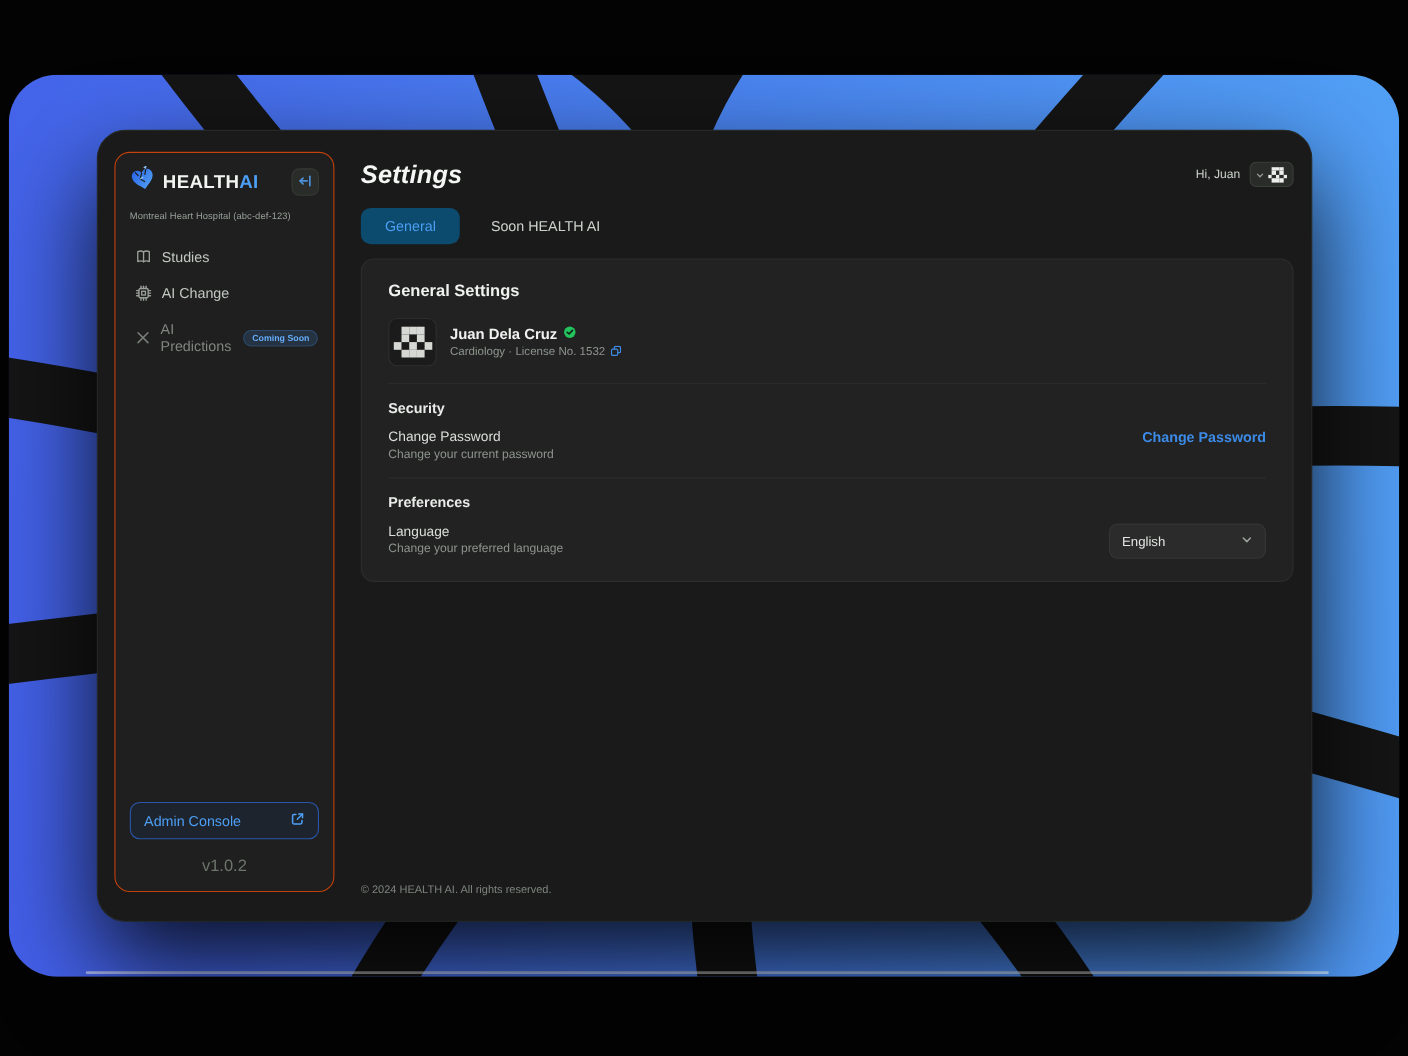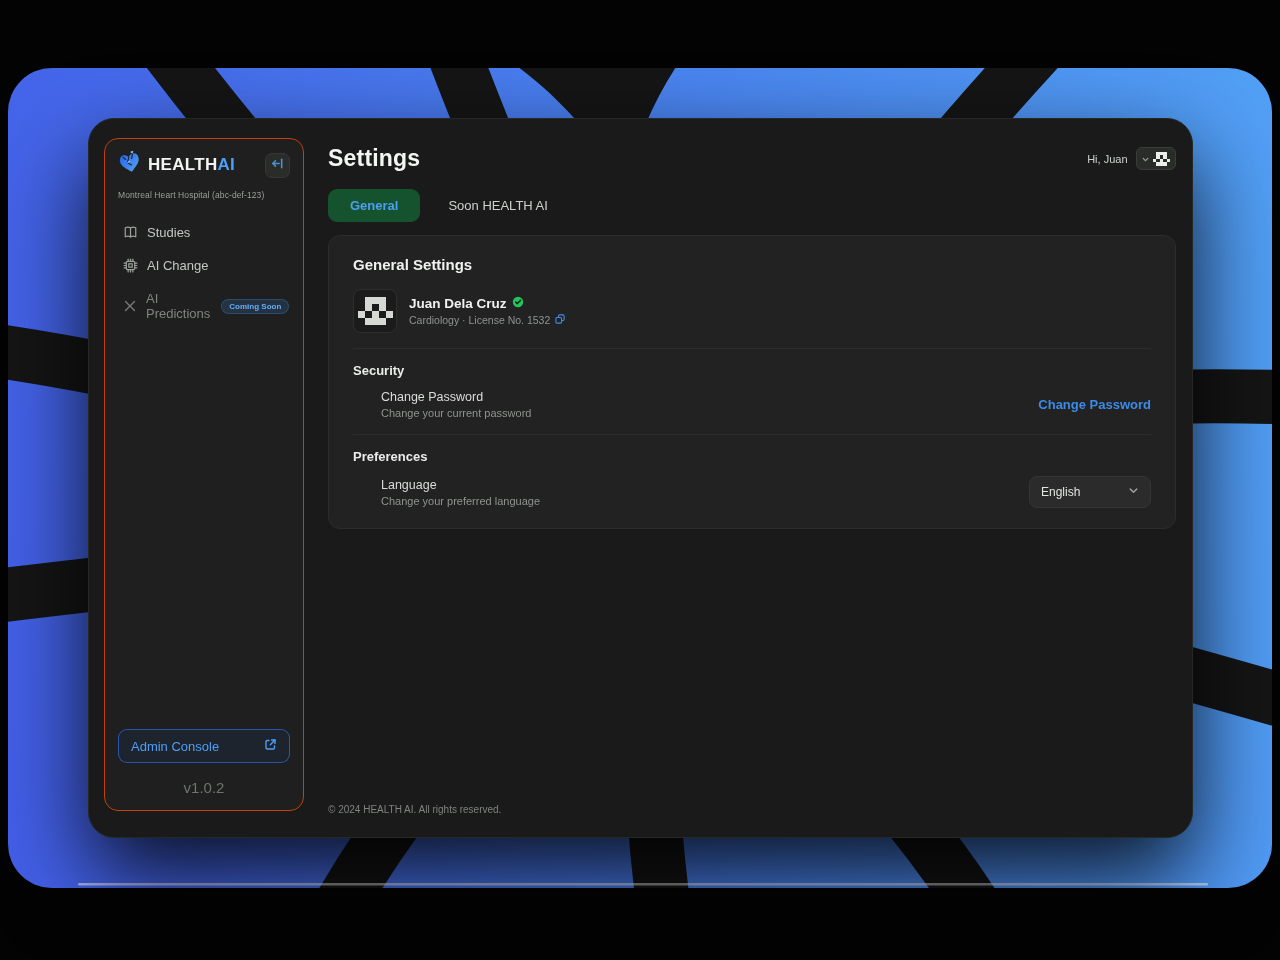--- a/index.html
+++ b/index.html
@@ -27,49 +27,49 @@
   .nav-item.disabled{color:#80857f;}
   .nav-item.disabled .nav-icon{color:#787d78;}
   .badge{margin-left:2px;font-size:8px;font-weight:700;color:#66acf6;background:rgba(64,140,235,.18);border:1px solid rgba(64,140,235,.28);padding:2px 7px;border-radius:999px;white-space:nowrap;}
   .sidebar-footer{margin-top:auto;}
   .admin-btn{width:100%;height:34px;display:flex;align-items:center;justify-content:space-between;padding:0 12px;background:rgba(28,48,78,.32);border:1px solid rgba(47,107,224,.7);border-radius:9px;color:#4d9ff5;font-size:13px;font-weight:500;cursor:pointer;font-family:inherit;}
   .version{margin-top:16px;text-align:center;font-size:15px;color:#6e746e;}
 
   
   .main{position:absolute;left:239px;top:0;right:16px;bottom:0;padding-top:26px;}
   .main-header{display:flex;align-items:center;justify-content:space-between;}
-  .page-title{font-size:23px;font-weight:700;color:#f4f6f4;letter-spacing:.2px;}
+  .page-title{font-size:23px;font-weight:700;color:#f4f6f4;letter-spacing:.2px;font-style:italic;}
   .user-chip{display:flex;align-items:center;gap:8px;}
   .greeting{font-size:11px;color:#cdd2cd;}
   .avatar-btn{display:flex;align-items:center;gap:4px;background:#2a2c2a;border:1px solid #3b3d3b;border-radius:6px;padding:3px 5px;cursor:pointer;}
 
   .pixel-avatar{display:grid;grid-template-columns:repeat(5,var(--px));grid-auto-rows:var(--px);}
   .pixel-avatar .px{width:var(--px);height:var(--px);}
   .pixel-avatar .px.on{background:var(--pxc);}
   .pixel-avatar.small{--px:3.5px;--pxc:#eceeec;}
   .pixel-avatar.large{--px:7px;--pxc:#d6d8d4;}
 
   .tabs{margin-top:17px;display:flex;gap:6px;}
   .tab{border:none;background:transparent;color:#cdd2cd;font-size:13px;padding:9px 22px;border-radius:9px;cursor:pointer;font-family:inherit;}
-  .tab.active{background:#14532d;color:#4d9ff5;font-weight:700;}
+  .tab.active{background:#0c4a6e;color:#4d9ff5;font-weight:400;}
 
   .card{margin-top:13px;background:#212221;border:1px solid #2c2e2c;border-radius:12px;padding:20px 24px;}
   .card-title{font-size:15px;font-weight:700;color:#f0f2f0;}
   .profile-row{margin-top:16px;display:flex;gap:12px;align-items:center;}
   .avatar-tile{width:44px;height:44px;background:#1a1b1a;border:1px solid #2d2f2d;border-radius:8px;display:flex;align-items:center;justify-content:center;}
   .name-line{display:flex;align-items:center;gap:5px;font-size:13.5px;font-weight:700;color:#f0f2f0;}
   .sub-line{margin-top:3px;display:flex;align-items:center;gap:5px;font-size:10.5px;color:#8f948f;}
   .divider{height:1px;background:#2c2e2c;margin-top:15px;}
   .section{padding-top:14px;}
   .section-title{font-size:13px;font-weight:700;color:#eaecea;}
-  .setting-row{margin-top:12px;display:flex;align-items:center;justify-content:space-between;margin-left:28px;}
+  .setting-row{margin-top:12px;display:flex;justify-content:space-between;}
   .row-label{font-size:12.5px;color:#daddda;}
   .row-desc{margin-top:3px;font-size:11px;color:#8f948f;}
   .link{font-size:13px;font-weight:700;color:#3c8be8;cursor:pointer;text-decoration:none;}
-  .select{width:122px;height:32px;display:flex;align-items:center;justify-content:space-between;padding:0 11px;background:#2a2b2a;border:1px solid #353735;border-radius:8px;color:#e2e5e2;font-size:12px;cursor:pointer;font-family:inherit;}
+  .select{width:143px;height:32px;display:flex;align-items:center;justify-content:space-between;padding:0 11px;background:#2a2b2a;border:1px solid #353735;border-radius:8px;color:#e2e5e2;font-size:12px;cursor:pointer;font-family:inherit;}
   .copyright{position:absolute;bottom:22px;left:0;right:0;text-align:left;font-size:10px;color:#7f847f;}
 </style>
 </head>
 <body>
 
 <div class="stage">
 
   <div class="bg-art">
     <svg width="1264" height="820" viewBox="0 0 1264 820" preserveAspectRatio="none">
       <defs>

